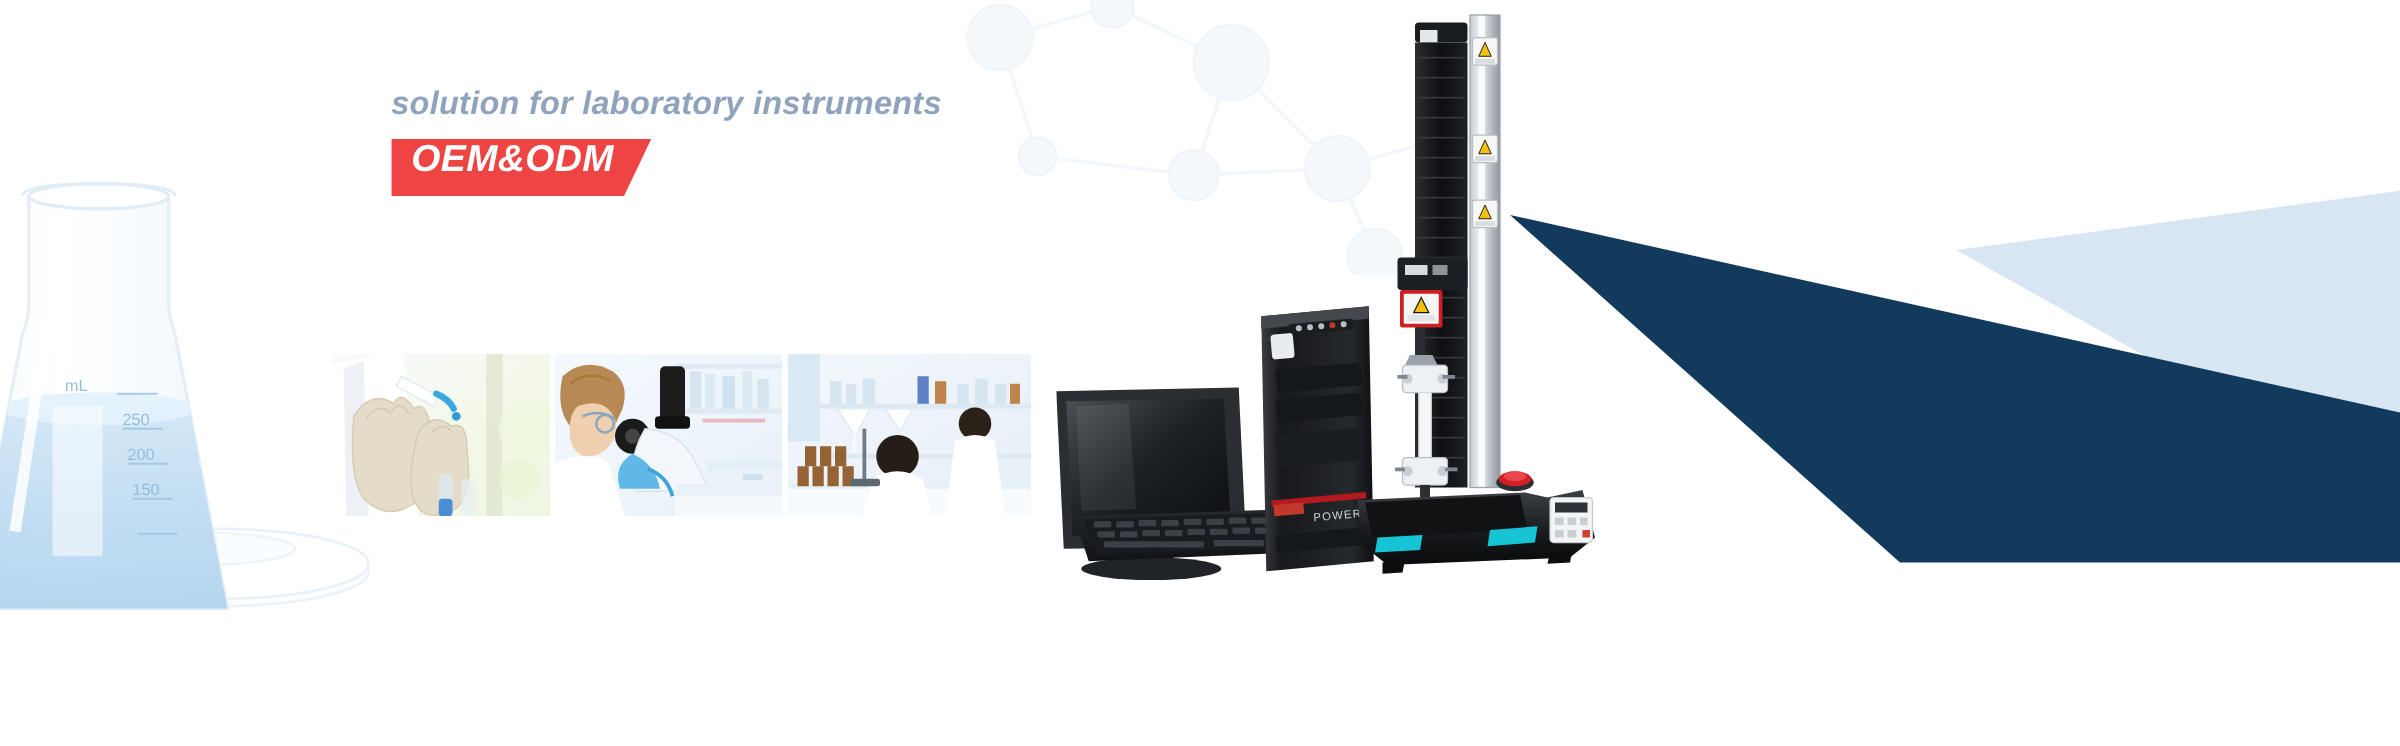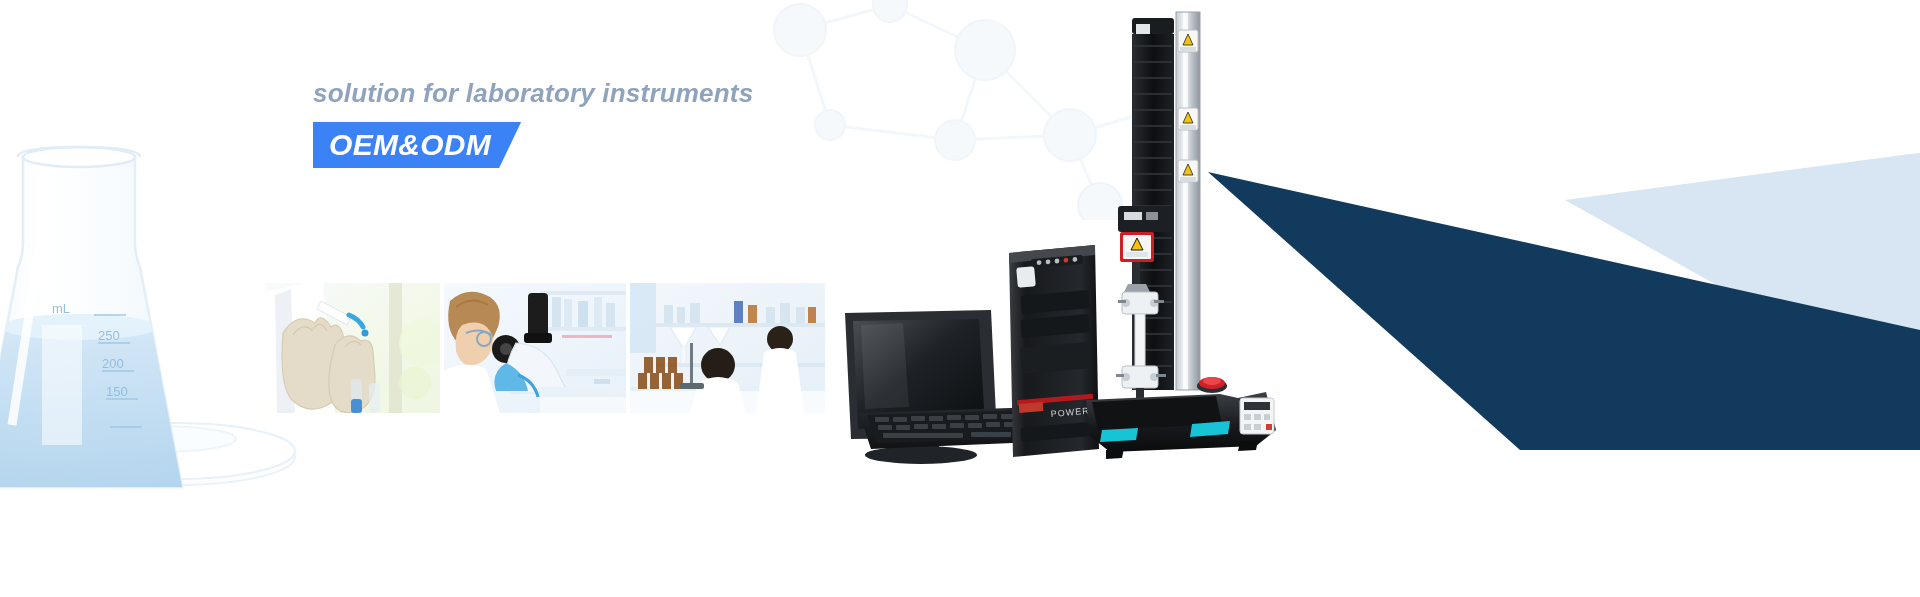--- a/index.html
+++ b/index.html
@@ -10,24 +10,24 @@
   .molecule{position:absolute;left:740px;top:-10px;width:440px;height:230px;opacity:.55;}
 
   
   .glassware{position:absolute;left:-10px;top:95px;width:420px;height:400px;}
 
   
   .copy{position:absolute;left:313px;top:58px;width:720px;}
   .line1{font-style:italic;font-weight:bold;font-size:30px;line-height:44px;
          color:#123a5c;letter-spacing:.2px;white-space:nowrap;}
   .line2{font-style:italic;font-weight:bold;font-size:26px;line-height:42px;
-         color:#8fa3bd;letter-spacing:.2px;white-space:nowrap;margin-top:14px;}
+         color:#8fa3bd;letter-spacing:.2px;white-space:nowrap;margin-top:3px;}
   .badge-wrap{position:relative;display:inline-block;margin-top:8px;height:46px;}
-  .badge{position:relative;display:flex;align-items:center;height:46px;
-         padding:0 30px 0 16px;background:#3b82f6;
+  .badge{position:relative;display:flex;align-items:flex-start;height:46px;
+         padding:0 30px 0 16px;background:#ef4444;
          clip-path:polygon(0 0, 100% 0, calc(100% - 22px) 100%, 0 100%);}
   .badge-label{font-style:italic;font-weight:bold;font-size:30px;color:#ffffff;
                letter-spacing:.3px;white-space:nowrap;}
 
   
   .photostrip{position:absolute;left:265px;top:283px;width:560px;height:130px;display:flex;}
   .photo{position:relative;height:130px;overflow:hidden;}
   .p1{width:175px;}
   .p2{width:4px;background:#fff;}
   .p3{width:182px;}

